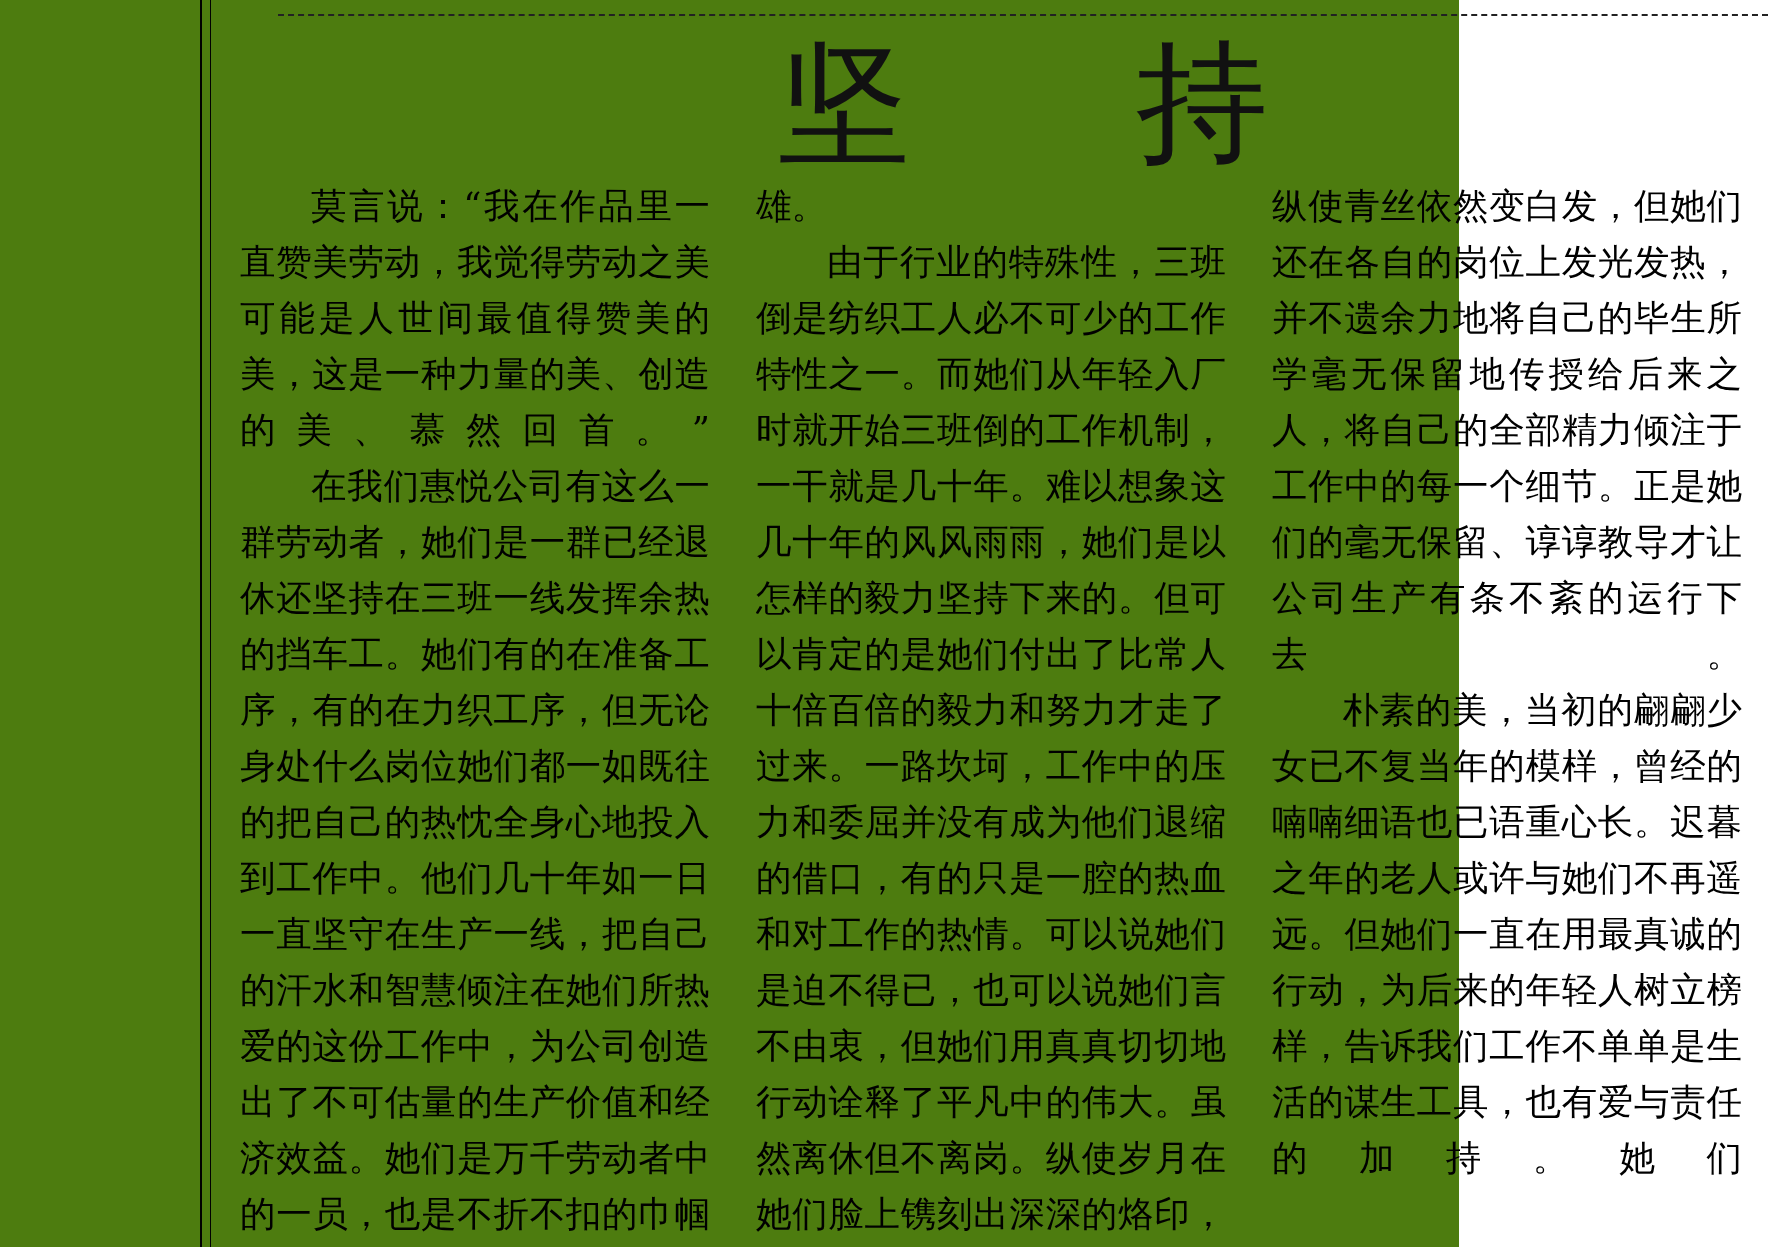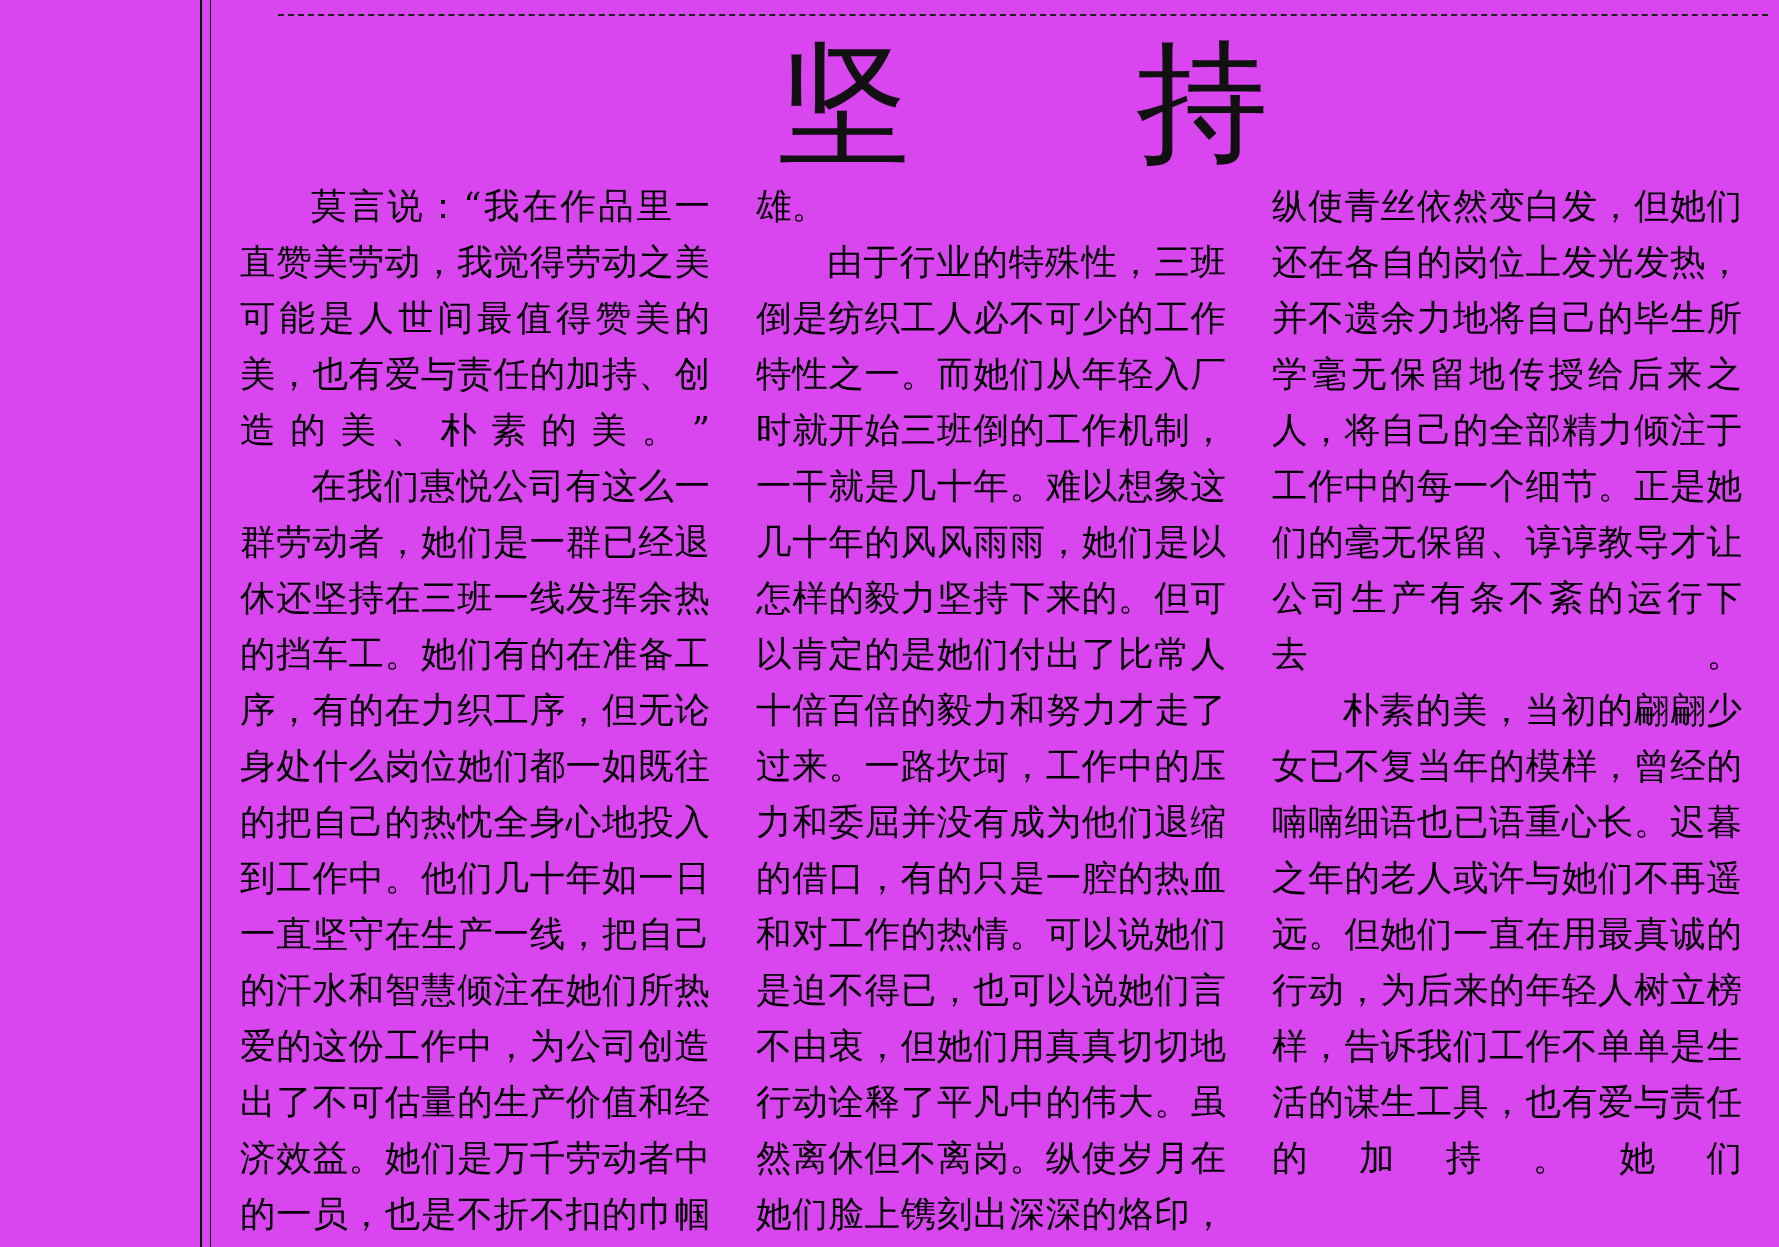--- a/index.html
+++ b/index.html
@@ -10,23 +10,23 @@
   body {
     width: 1779px;
     height: 1247px;
     overflow: hidden;
     font-family: "DejaVu Serif", "Liberation Serif", serif;
     color: #000000;
   }
 
   .page {
     position: relative;
-    width: 1779px;
+    width: 1459px;
     height: 1247px;
-    background: #d946ef;
+    background: #4d7c0f;
   }
 
   
   .gutter-rule-outer {
     position: absolute;
     left: 200px;
     top: 0;
     width: 2px;
     height: 1247px;
     background: #000000;
@@ -108,21 +108,21 @@
 
   <div class="gutter-rule-outer"></div>
   <div class="gutter-rule-inner"></div>
   <div class="top-dashed-rule"></div>
 
   <div class="headline">坚 持</div>
 
   <div class="columns">
 
     <div class="column">
-      <p class="indent">莫言说：“我在作品里一直赞美劳动，我觉得劳动之美可能是人世间最值得赞美的美，也有爱与责任的加持、创造的美、朴素的美。”</p>
+      <p class="indent">莫言说：“我在作品里一直赞美劳动，我觉得劳动之美可能是人世间最值得赞美的美，这是一种力量的美、创造的美、慕然回首。”</p>
       <p class="indent">在我们惠悦公司有这么一群劳动者，她们是一群已经退休还坚持在三班一线发挥余热的挡车工。她们有的在准备工序，有的在力织工序，但无论身处什么岗位她们都一如既往的把自己的热忱全身心地投入到工作中。他们几十年如一日一直坚守在生产一线，把自己的汗水和智慧倾注在她们所热爱的这份工作中，为公司创造出了不可估量的生产价值和经济效益。她们是万千劳动者中的一员，也是不折不扣的巾帼英</p>
     </div>
 
     <div class="column">
       <p class="last-natural">雄。</p>
       <p class="indent">由于行业的特殊性，三班倒是纺织工人必不可少的工作特性之一。而她们从年轻入厂时就开始三班倒的工作机制，一干就是几十年。难以想象这几十年的风风雨雨，她们是以怎样的毅力坚持下来的。但可以肯定的是她们付出了比常人十倍百倍的毅力和努力才走了过来。一路坎坷，工作中的压力和委屈并没有成为他们退缩的借口，有的只是一腔的热血和对工作的热情。可以说她们是迫不得已，也可以说她们言不由衷，但她们用真真切切地行动诠释了平凡中的伟大。虽然离休但不离岗。纵使岁月在她们脸上镌刻出深深的烙印，</p>
     </div>
 
     <div class="column">
       <p>纵使青丝依然变白发，但她们还在各自的岗位上发光发热，并不遗余力地将自己的毕生所学毫无保留地传授给后来之人，将自己的全部精力倾注于工作中的每一个细节。正是她们的毫无保留、谆谆教导才让公司生产有条不紊的运行下去。</p>

